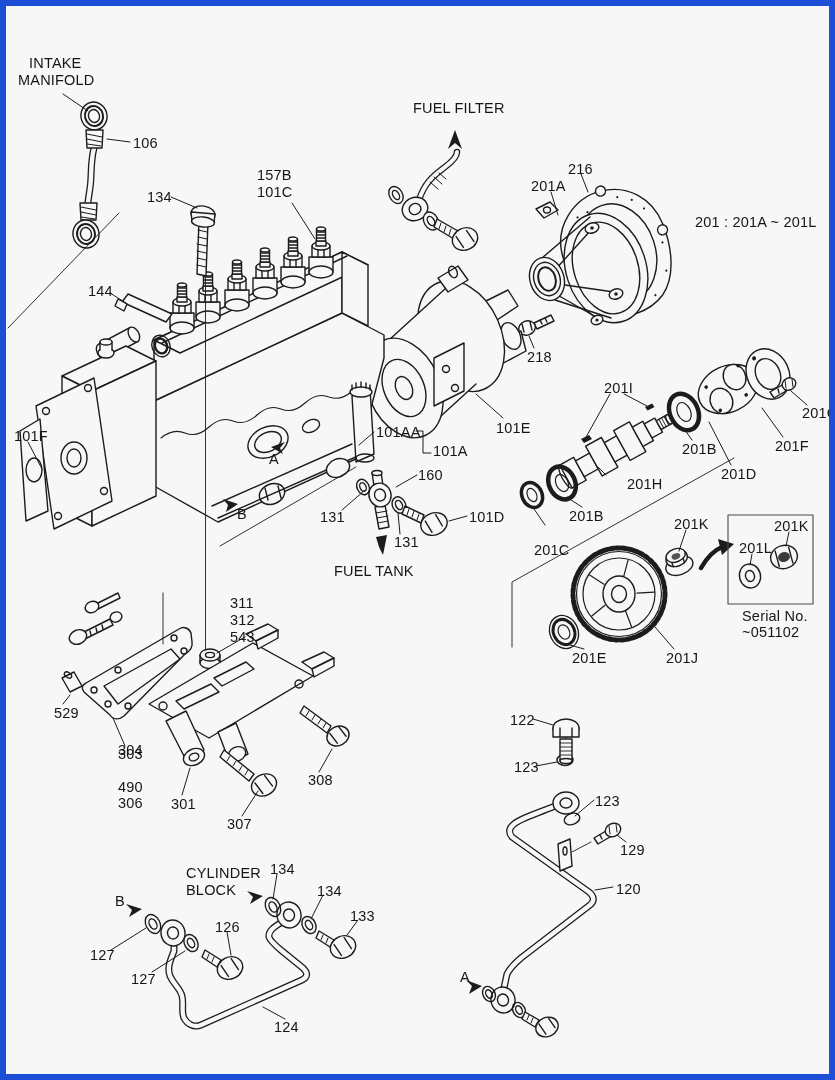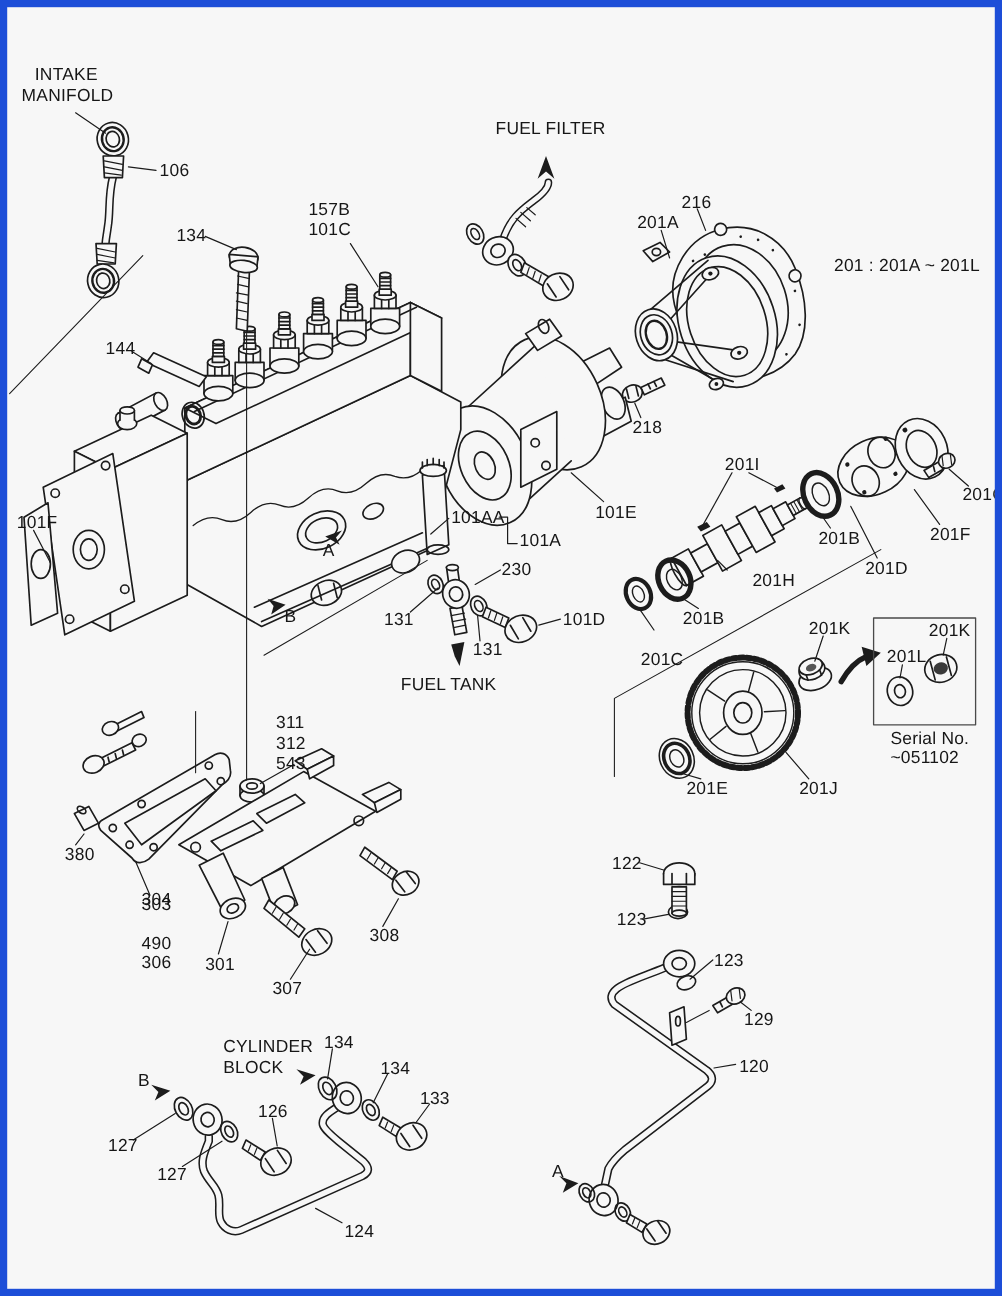--- a/index.html
+++ b/index.html
@@ -665,46 +665,46 @@
 <div class="lbl" style="left:768px;top:513px">201K</div>
 <div class="lbl" style="left:736px;top:603px">Serial No.</div>
 <div class="lbl" style="left:736px;top:619px">~051102</div>
 <div class="lbl" style="left:566px;top:645px">201E</div>
 <div class="lbl" style="left:660px;top:645px">201J</div>
 <div class="lbl" style="left:8px;top:423px">101F</div>
 <div class="lbl" style="left:263px;top:446px">A</div>
 <div class="lbl" style="left:231px;top:501px">B</div>
 <div class="lbl" style="left:370px;top:419px">101AA</div>
 <div class="lbl" style="left:427px;top:438px">101A</div>
-<div class="lbl" style="left:412px;top:462px">230</div>
+<div class="lbl" style="left:412px;top:462px">160</div>
 <div class="lbl" style="left:314px;top:504px">131</div>
 <div class="lbl" style="left:388px;top:529px">131</div>
 <div class="lbl" style="left:463px;top:504px">101D</div>
 <div class="lbl" style="left:328px;top:558px">FUEL TANK</div>
 <div class="lbl" style="left:224px;top:590px">311</div>
 <div class="lbl" style="left:224px;top:607px">312</div>
 <div class="lbl" style="left:224px;top:624px">543</div>
-<div class="lbl" style="left:48px;top:700px">380</div>
+<div class="lbl" style="left:48px;top:700px">529</div>
 <div class="lbl" style="left:112px;top:741px">303</div>
 <div class="lbl" style="left:112px;top:737px">304</div>
 <div class="lbl" style="left:112px;top:774px">490</div>
 <div class="lbl" style="left:112px;top:790px">306</div>
 <div class="lbl" style="left:165px;top:791px">301</div>
 <div class="lbl" style="left:221px;top:811px">307</div>
 <div class="lbl" style="left:302px;top:767px">308</div>
 <div class="lbl" style="left:180px;top:860px">CYLINDER</div>
 <div class="lbl" style="left:180px;top:877px">BLOCK</div>
 <div class="lbl" style="left:109px;top:888px">B</div>
 <div class="lbl" style="left:264px;top:856px">134</div>
 <div class="lbl" style="left:311px;top:878px">134</div>
 <div class="lbl" style="left:344px;top:903px">133</div>
 <div class="lbl" style="left:209px;top:914px">126</div>
 <div class="lbl" style="left:84px;top:942px">127</div>
 <div class="lbl" style="left:125px;top:966px">127</div>
-<div class="lbl" style="left:281px;top:1014px">124</div>
+<div class="lbl" style="left:268px;top:1014px">124</div>
 <div class="lbl" style="left:504px;top:707px">122</div>
 <div class="lbl" style="left:508px;top:754px">123</div>
 <div class="lbl" style="left:589px;top:788px">123</div>
 <div class="lbl" style="left:614px;top:837px">129</div>
 <div class="lbl" style="left:610px;top:876px">120</div>
 <div class="lbl" style="left:454px;top:964px">A</div>
 
 </div>
 
 </body></html>

